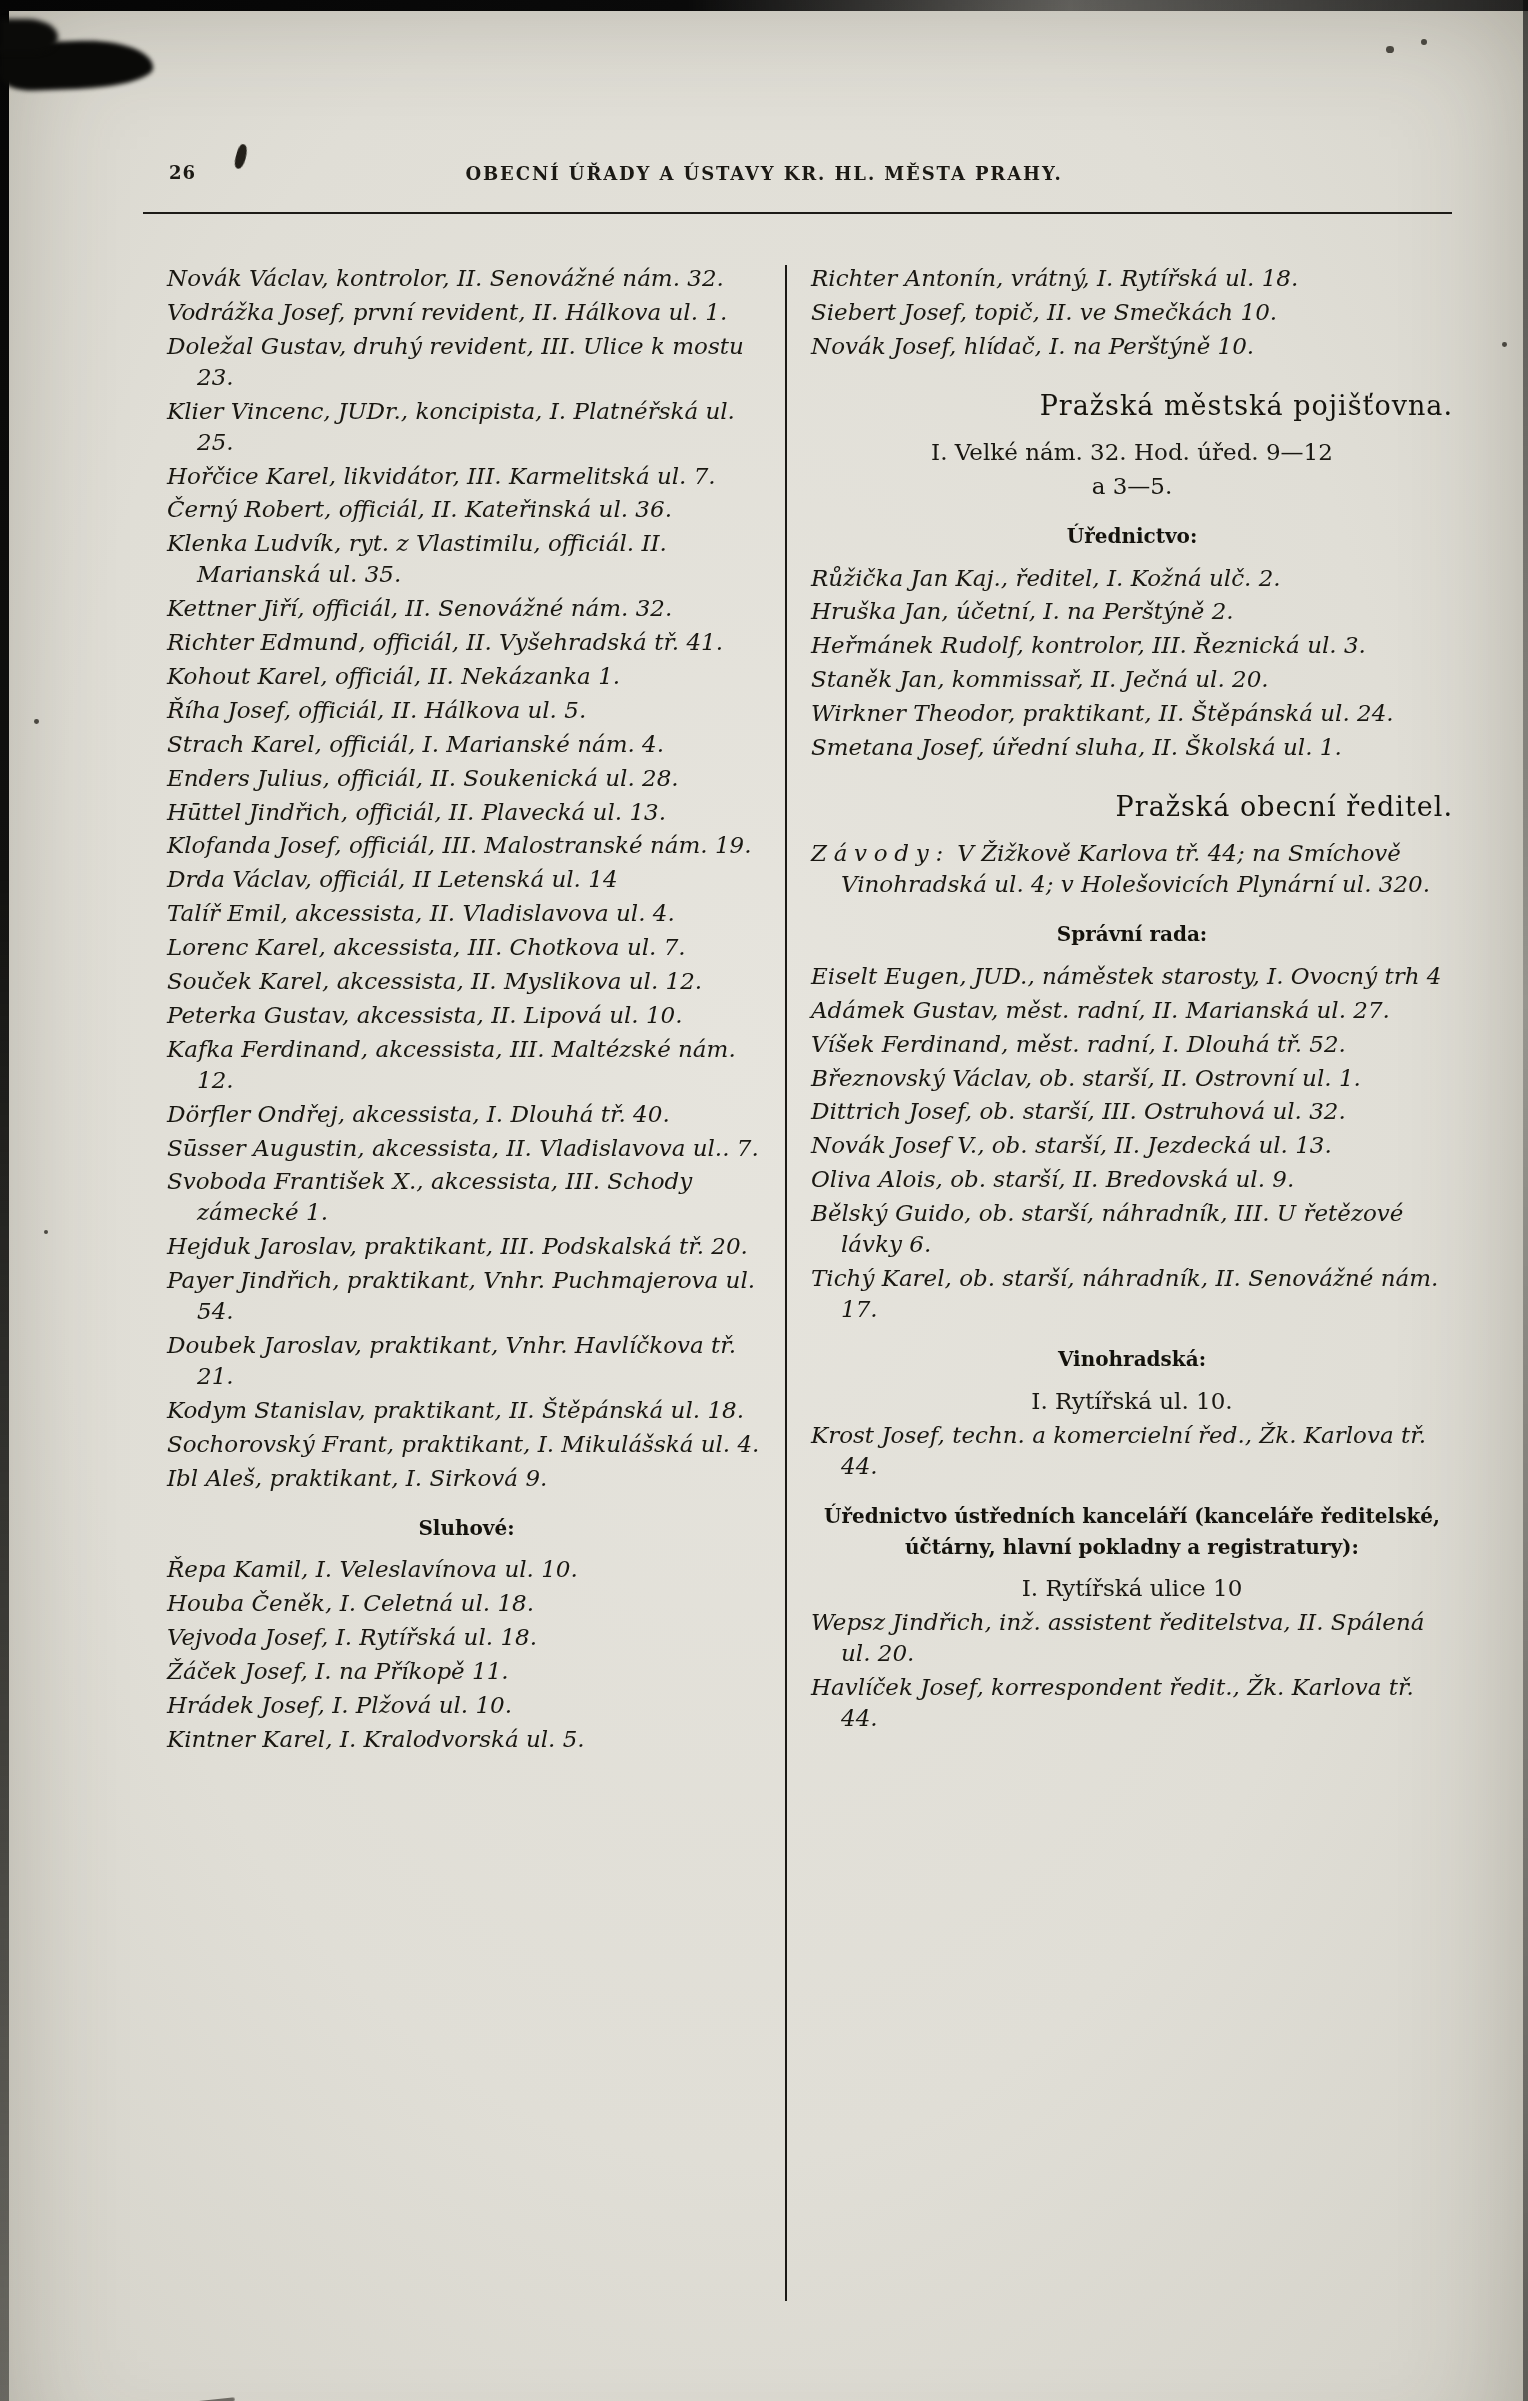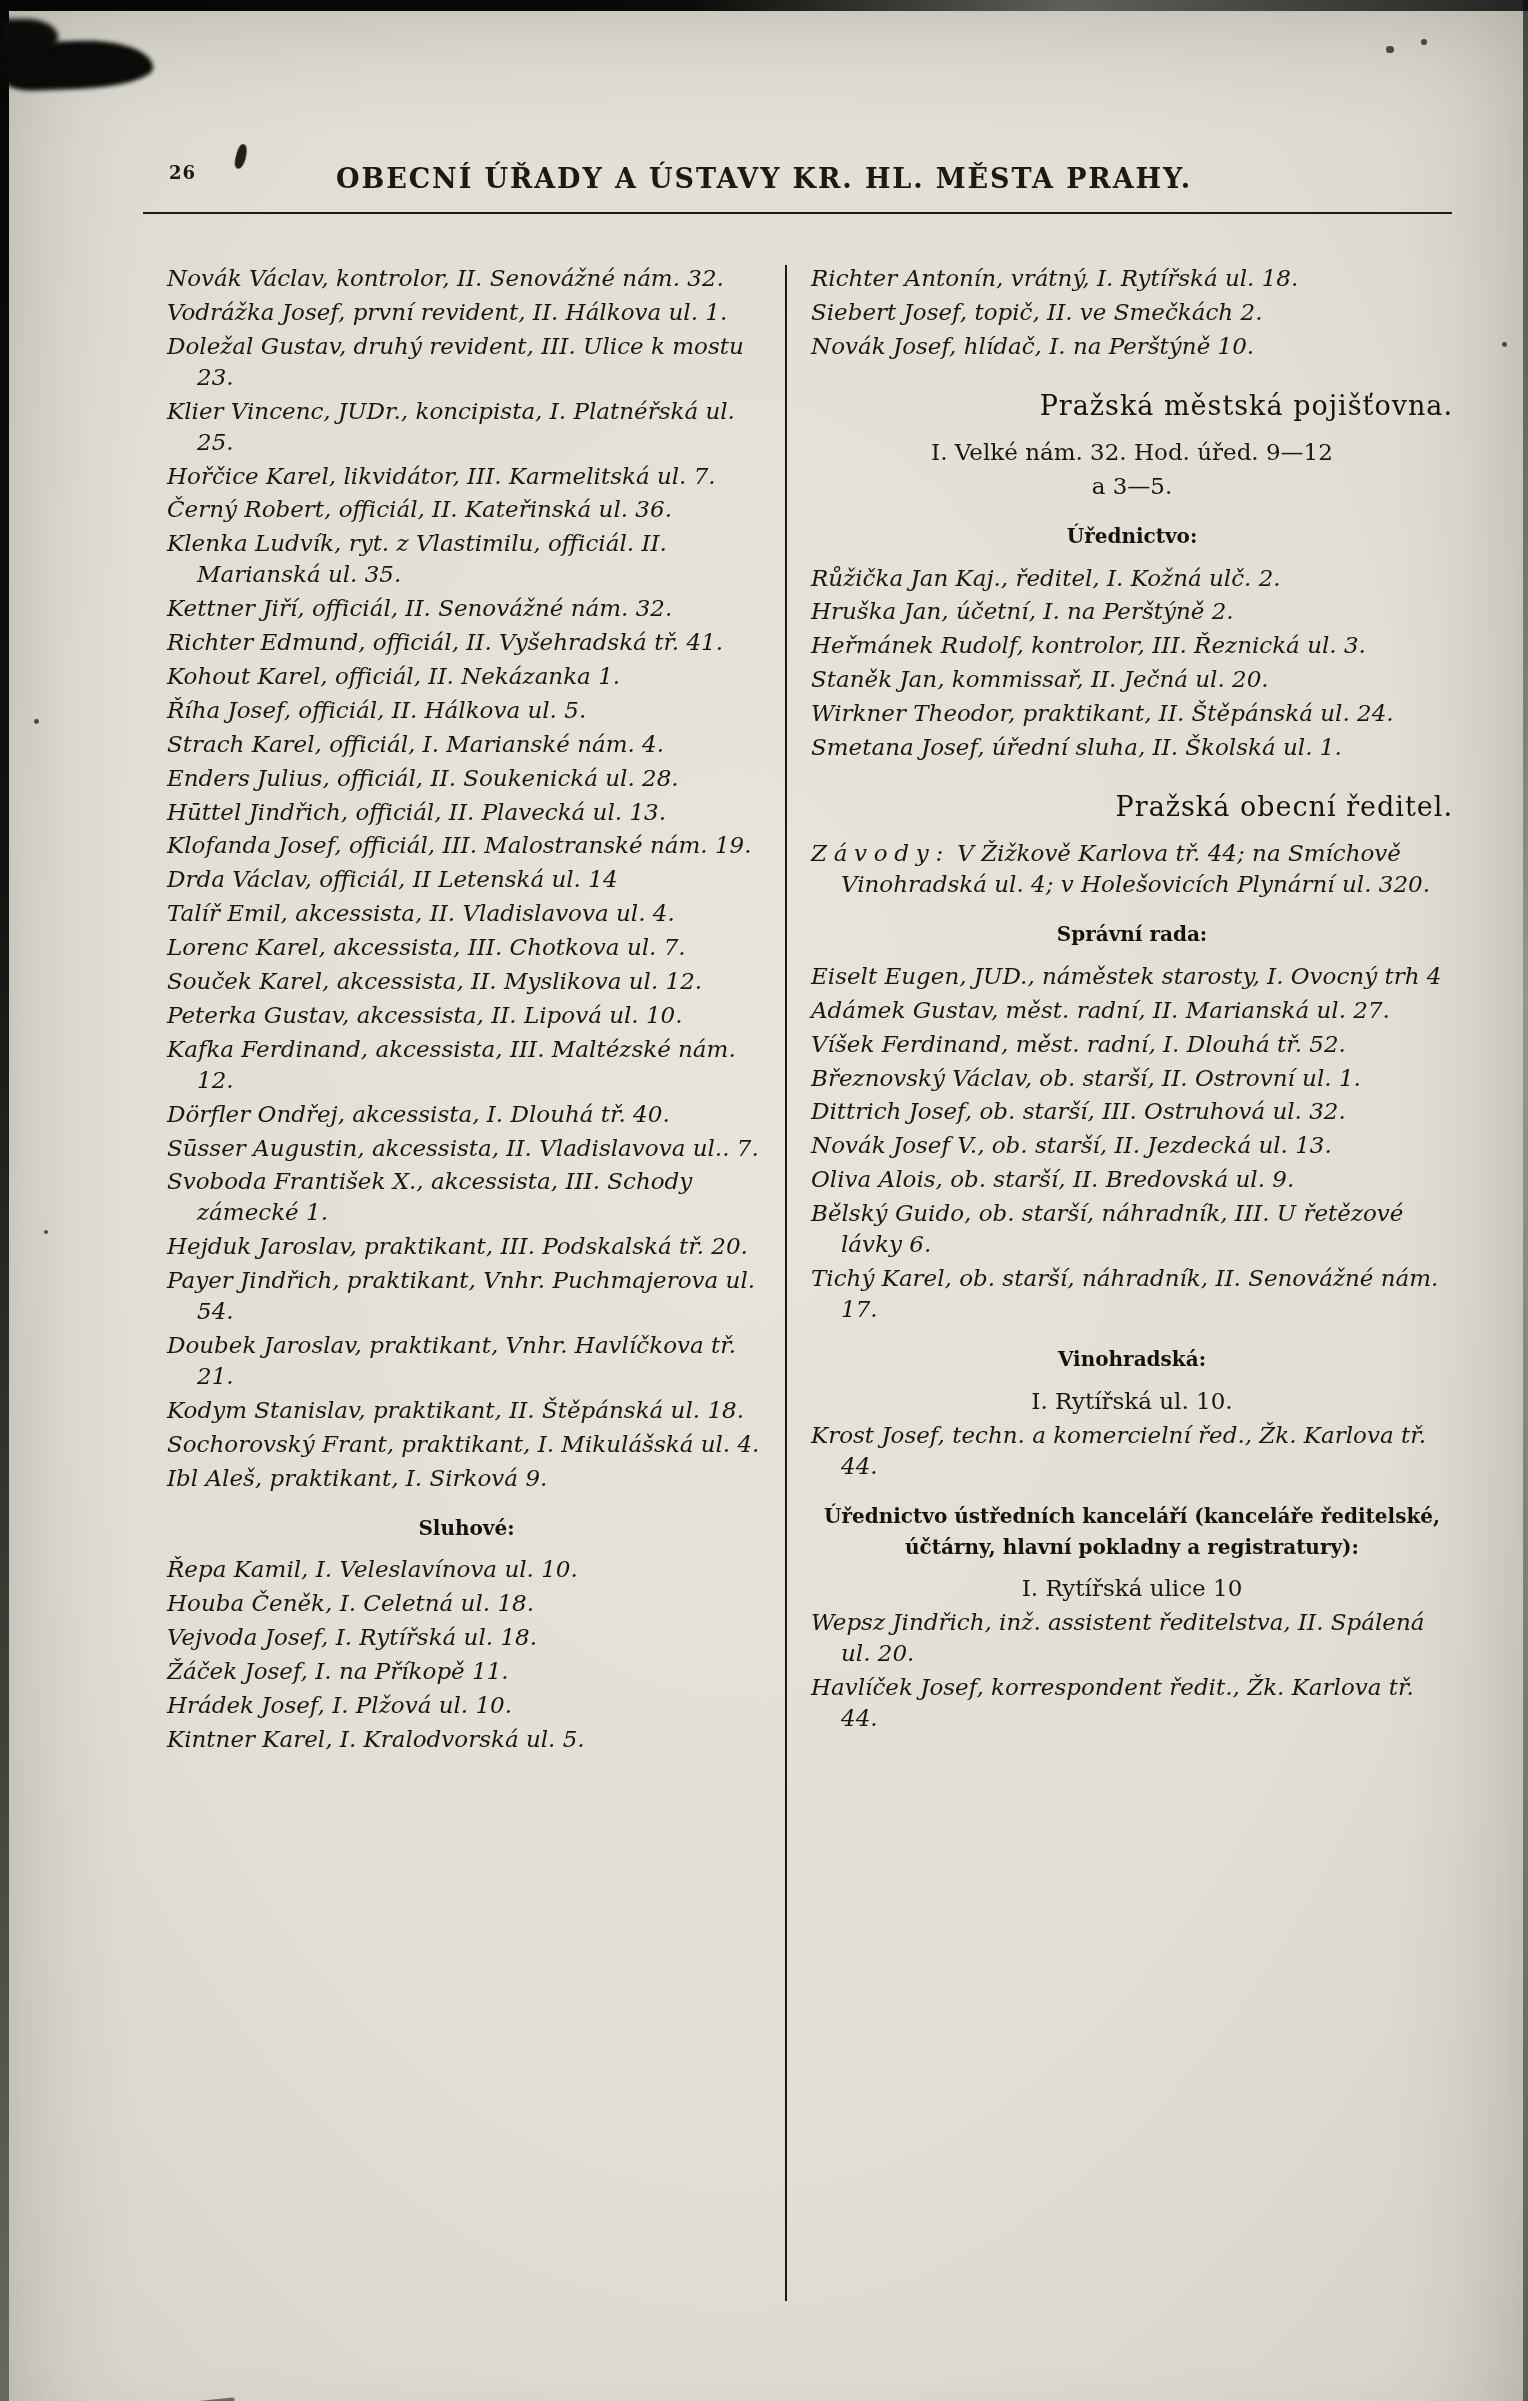--- a/index.html
+++ b/index.html
@@ -74,21 +74,21 @@
   }
 
   
   .page-number {
     position: absolute; left: 169px; top: 162px;
     font-size: 18px; font-weight: 700; letter-spacing: 1px;
   }
   .page-title {
     position: absolute; left: 0; top: 163px; width: 1528px;
     text-align: center;
-    font-size: 27px; font-weight: 700; letter-spacing: 1.9px;
+    font-size: 18px; font-weight: 700; letter-spacing: 1.9px;
   }
   .header-rule {
     position: absolute; left: 143px; top: 212px; width: 1309px; height: 2.4px;
     background: #1d1b17;
   }
 
   
   .col {
     position: absolute; top: 263px;
     font-size: 23px; line-height: 31px;
@@ -173,21 +173,21 @@
       <div class="entry">Řepa Kamil, I. Veleslavínova ul. 10.</div>
       <div class="entry">Houba Čeněk, I. Celetná ul. 18.</div>
       <div class="entry">Vejvoda Josef, I. Rytířská ul. 18.</div>
       <div class="entry">Žáček Josef, I. na Příkopě 11.</div>
       <div class="entry">Hrádek Josef, I. Plžová ul. 10.</div>
       <div class="entry">Kintner Karel, I. Kralodvorská ul. 5.</div>
     </div>
   <div class="divider"></div>
   <div class="col col-right">
       <div class="entry">Richter Antonín, vrátný, I. Rytířská ul. 18.</div>
-      <div class="entry">Siebert Josef, topič, II. ve Smečkách 2.</div>
+      <div class="entry">Siebert Josef, topič, II. ve Smečkách 10.</div>
       <div class="entry">Novák Josef, hlídač, I. na Perštýně 10.</div>
       <div class="heading">Pražská městská pojišťovna.</div>
       <div class="center-line">I. Velké nám. 32. Hod. úřed. 9—12</div>
       <div class="center-line">a 3—5.</div>
       <div class="subheading">Úřednictvo:</div>
       <div class="entry">Růžička Jan Kaj., ředitel, I. Kožná ulč. 2.</div>
       <div class="entry">Hruška Jan, účetní, I. na Perštýně 2.</div>
       <div class="entry">Heřmánek Rudolf, kontrolor, III. Řeznická ul. 3.</div>
       <div class="entry">Staněk Jan, kommissař, II. Ječná ul. 20.</div>
       <div class="entry">Wirkner Theodor, praktikant, II. Štěpánská ul. 24.</div>

